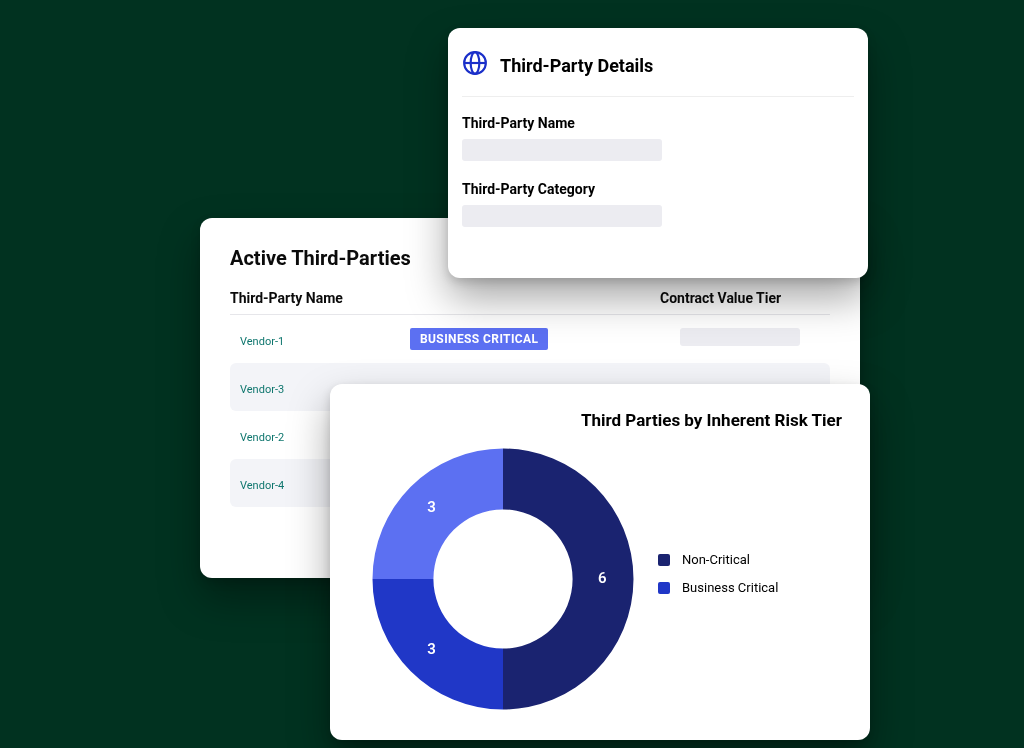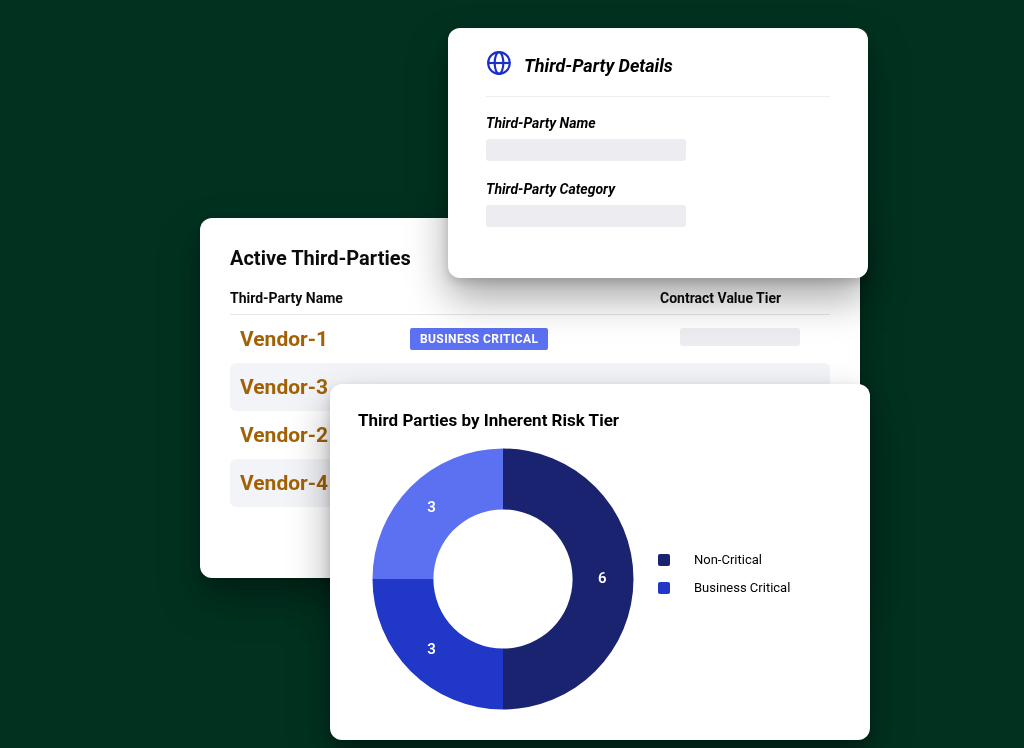--- a/index.html
+++ b/index.html
@@ -12,38 +12,38 @@
   .card-active { left: 200px; top: 218px; width: 660px; height: 360px; padding: 28px 30px; }
   .card-active h2 { font-size: 20px; font-weight: 700; color: #0b0b0b; margin-bottom: 20px; }
   .tbl-head { display: flex; justify-content: space-between; border-bottom: 1px solid #e6e6ea; padding-bottom: 8px; }
   .tbl-head div { font-size: 14px; font-weight: 700; color: #0b0b0b; }
   .col-name { width: 180px; }
   .col-tier { width: 220px; }
   .col-cv   { width: 170px; }
   .row { display: flex; align-items: center; height: 48px; }
   .row.alt { background: #f3f4f8; border-radius: 6px; }
   .row .col-name { padding-left: 10px; }
-  .vendor { color: #a16207; font-weight: 700; font-size: 21px; }
+  .vendor { color: #0f766e; font-weight: 400; font-size: 11px; }
   .pill { display:inline-block; background:#5c70f2; color:#fff; font-size:12px; font-weight:700; padding:4px 10px; border-radius:2px; letter-spacing:0.4px; }
   .skeleton { background:#ececf1; border-radius:3px; height:18px; width:120px; display:inline-block; }
 
   
-  .card-details { left: 448px; top: 28px; width: 420px; height: 250px; padding: 22px 38px; font-style: italic; }
+  .card-details { left: 448px; top: 28px; width: 420px; height: 250px; padding: 22px 14px; }
   .card-details .hdr { display:flex; align-items:center; gap:12px; border-bottom:1px solid #eee; padding-bottom:16px; margin-bottom:18px; }
   .card-details .hdr h3 { font-size:18px; font-weight:700; }
   .globe { width:26px; height:26px; color:#1a2fc9; }
   .field-label { font-size:14px; font-weight:700; margin-bottom:8px; }
   .field-input { background:#ececf1; border-radius:3px; height:22px; width:200px; margin-bottom:20px; }
 
   
   .card-chart { left: 330px; top: 384px; width: 540px; height: 356px; padding: 26px 28px 20px; }
-  .card-chart h3 { font-size:17px; font-weight:700; margin-bottom:4px; }
+  .card-chart h3 { font-size:17px; font-weight:700; margin-bottom:4px;text-align:right; }
   .chart-body { display:flex; align-items:center; gap:10px; }
   .legend { font-size:13px; line-height:1.35; }
-  .legend-item { display:flex; align-items:flex-start; gap:24px; margin-bottom:10px; max-width:150px; }
+  .legend-item { display:flex; align-items:flex-start; gap:12px; margin-bottom:10px; max-width:150px; }
   .swatch { width:12px; height:12px; border-radius:2px; margin-top:3px; flex-shrink:0; }
   .donut-wrap { position:relative; width:290px; height:290px; }
   .donut-label { position:absolute; color:#fff; font-size:15px; font-weight:600; }
 </style>
 </head>
 <body>
 
 <div class="canvas">
 
   <div class="card card-active">

